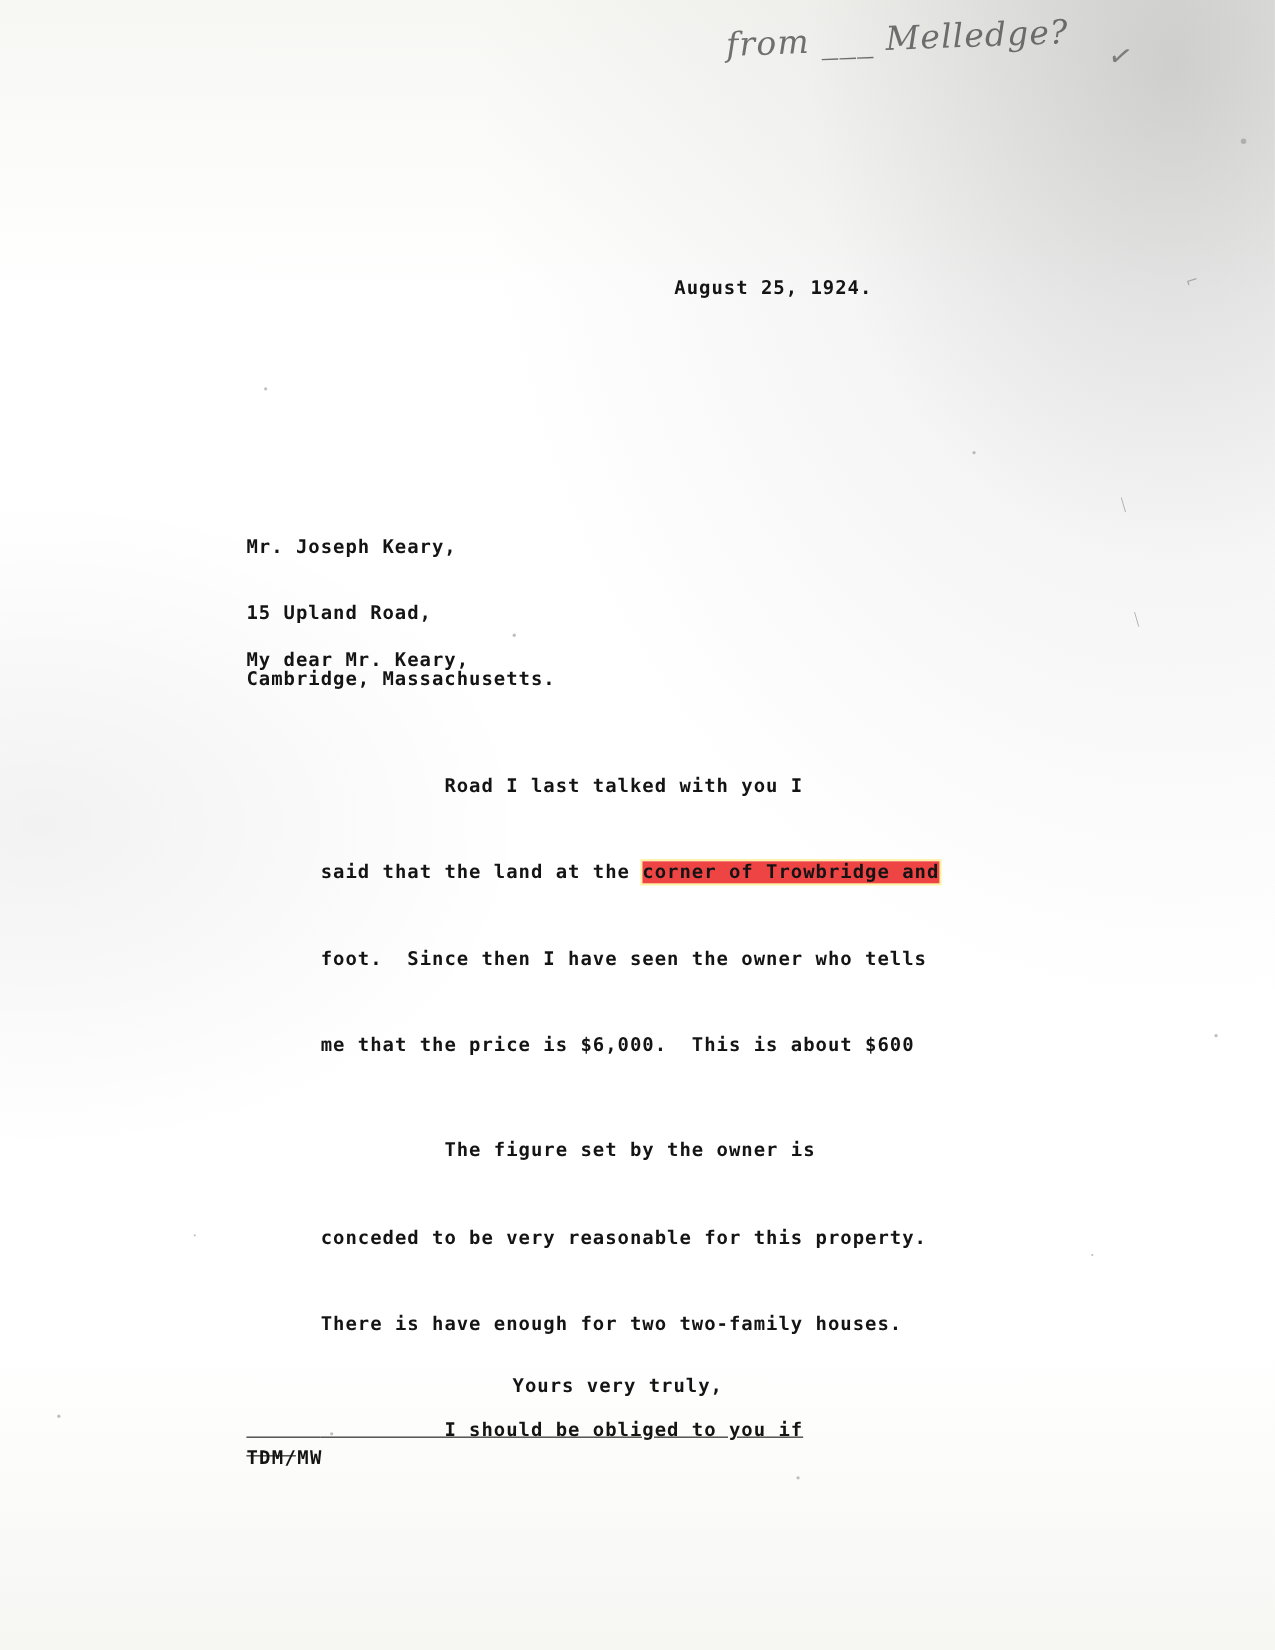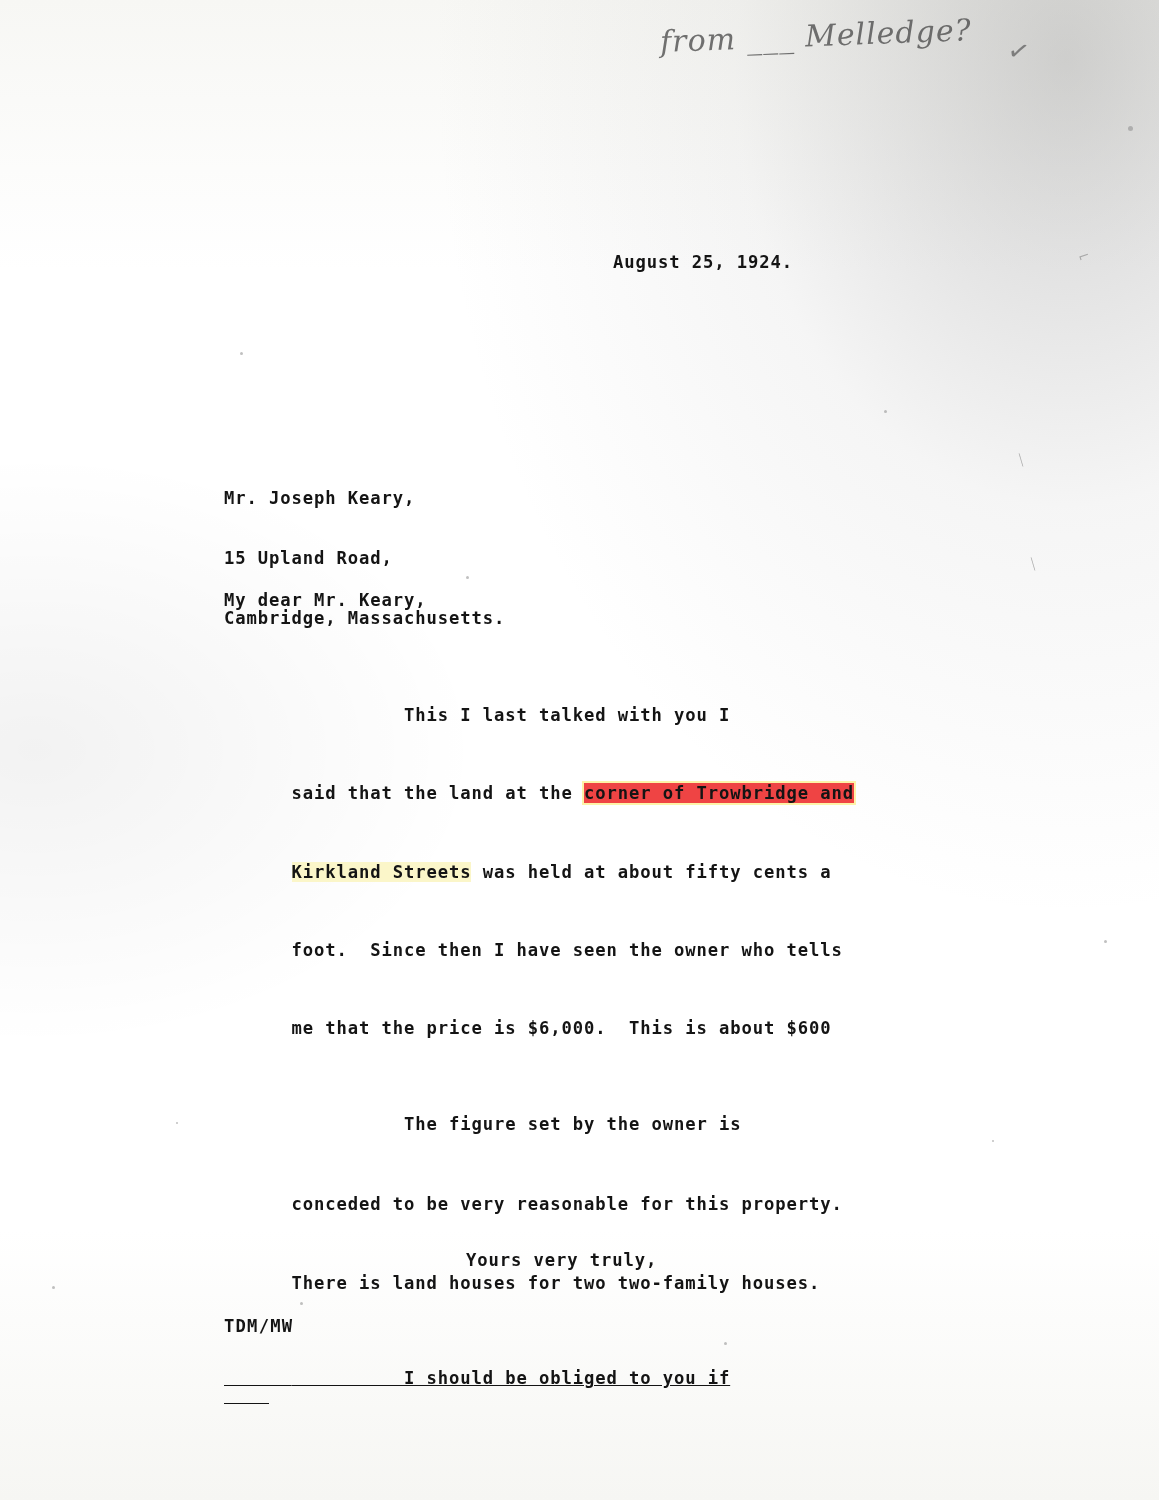--- a/index.html
+++ b/index.html
@@ -141,43 +141,40 @@
     <div class="addr-line">Mr. Joseph Keary,</div>
     <div class="addr-line">15 Upland Road,</div>
     <div class="addr-line">Cambridge, Massachusetts.</div>
   </div>
 
   <div class="typed salutation">My dear Mr. Keary,</div>
 
   <div class="typed body-block">
 
     <div class="body-line">
-      <span>          This I last talked with you I</span>
+      <span>          Road I last talked with you I</span>
     </div>
     <div class="body-line">
       <span>said that the land at the </span><span class="hl">corner of Trowbridge and</span>
-    </div>
-    <div class="body-line">
-      <span class="hl-soft">Kirkland Streets</span><span> was held at about fifty cents a</span>
     </div>
     <div class="body-line">
       <span>foot.  Since then I have seen the owner who tells</span>
     </div>
     <div class="body-line">
       <span>me that the price is $6,000.  This is about $600</span>
     </div>
 
     <div class="body-line" style="height:46px;">
       <span>          The figure set by the owner is</span>
     </div>
     <div class="body-line">
       <span>conceded to be very reasonable for this property.</span>
     </div>
     <div class="body-line">
-      <span>There is land houses for two two-family houses.</span>
+      <span>There is have enough for two two-family houses.</span>
     </div>
 
     <div class="body-line" style="height:46px;text-decoration:underline;">
       <span>          I should be obliged to you if</span>
     </div>
     
     
     
 
   </div>

